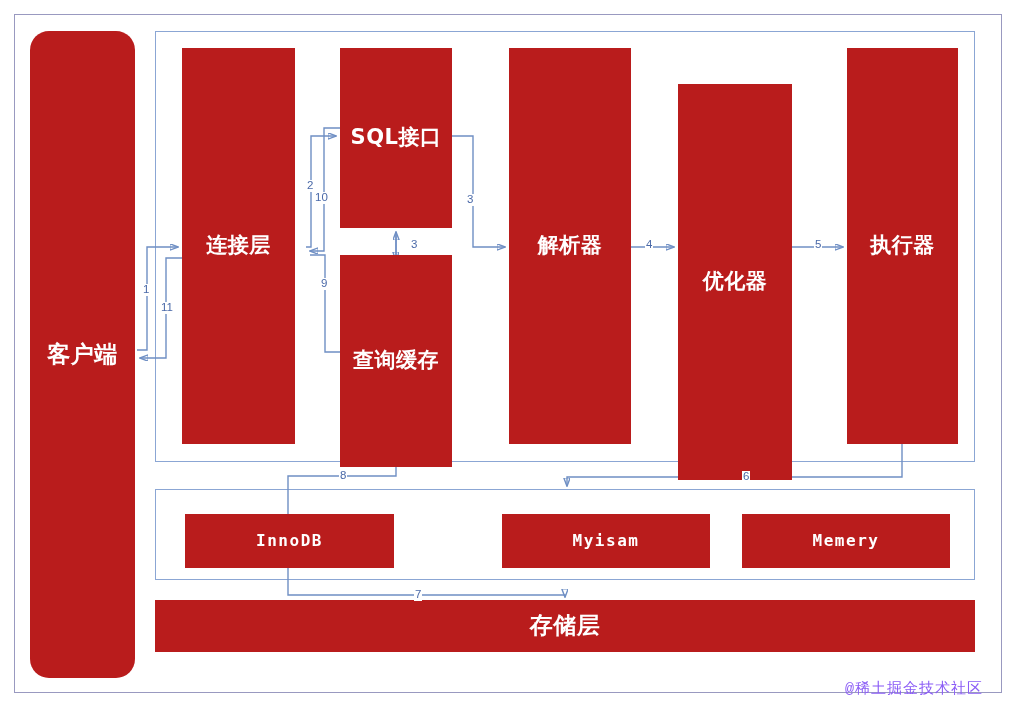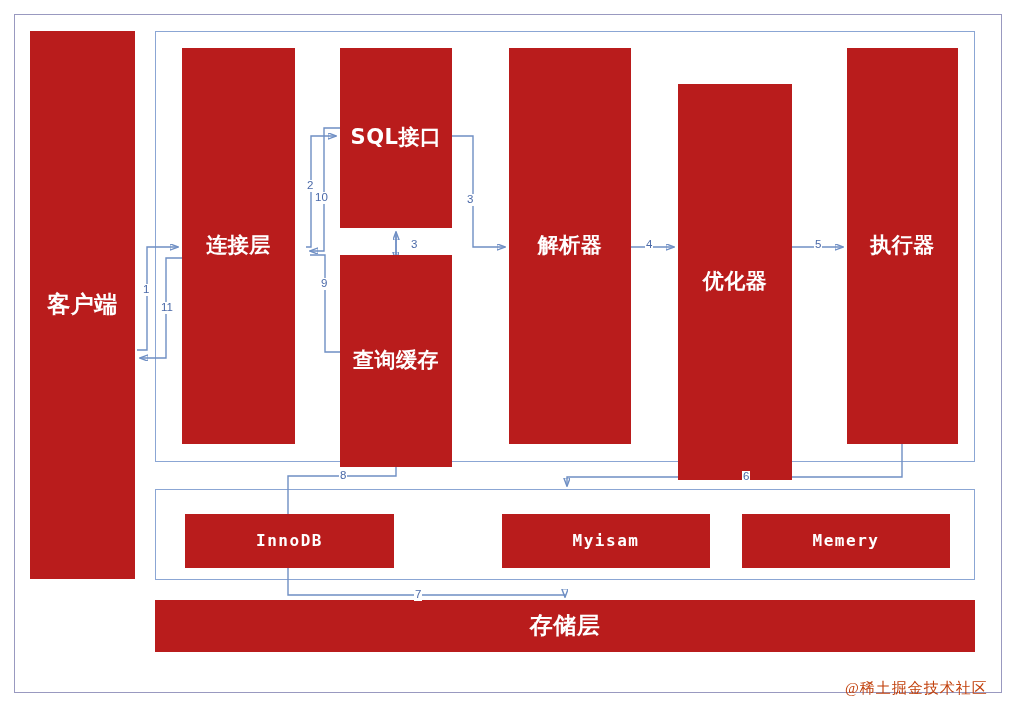--- a/index.html
+++ b/index.html
@@ -73,22 +73,22 @@
     color: #4a69a8;
     font-family: "Liberation Sans", sans-serif;
     background: #ffffff;
     padding: 0 1px;
     line-height: 1;
     white-space: nowrap;
   }
   .watermark {
     position: absolute;
     font-size: 15px;
-    color: #c2410c;
-    font-family: Liberation Serif, serif;
+    color: #8b5cf6;
+    font-family: Liberation Mono, monospace;
     letter-spacing: 1px;
     white-space: nowrap;
   }
 </style>
 </head>
 <body>
 
 <div id="canvas">
 
   <div class="frame" style="left:14px; top:14px; width:988px; height:679px;"></div>
@@ -123,21 +123,21 @@
 
     <path d="M902,444 L902,477 L567,477 L567,486" marker-end="url(#ah)"></path>
 
     <path d="M288,568 L288,595 L565,595 L565,597" marker-end="url(#ah)"></path>
 
     <path d="M288,514 L288,476 L396,476 L396,448" marker-end="url(#ah)"></path>
 
     <path d="M340,352 L325,352 L325,255 L310,255"></path>
   </svg>
 
-  <div class="node cjk big" style="left:30px; top:31px; width:105px; height:548px;">
+  <div class="node cjk big" style="left:30px; top:31px; width:105px; height:647px;border-radius:19px;">
       <span>客户端</span>
     </div>
 
   <div class="node cjk" style="left:182px; top:48px; width:113px; height:396px;">
       <span>连接层</span>
     </div>
 
   <div class="node cjk" style="left:340px; top:48px; width:112px; height:180px;">
       <span>SQL接口</span>
     </div>

